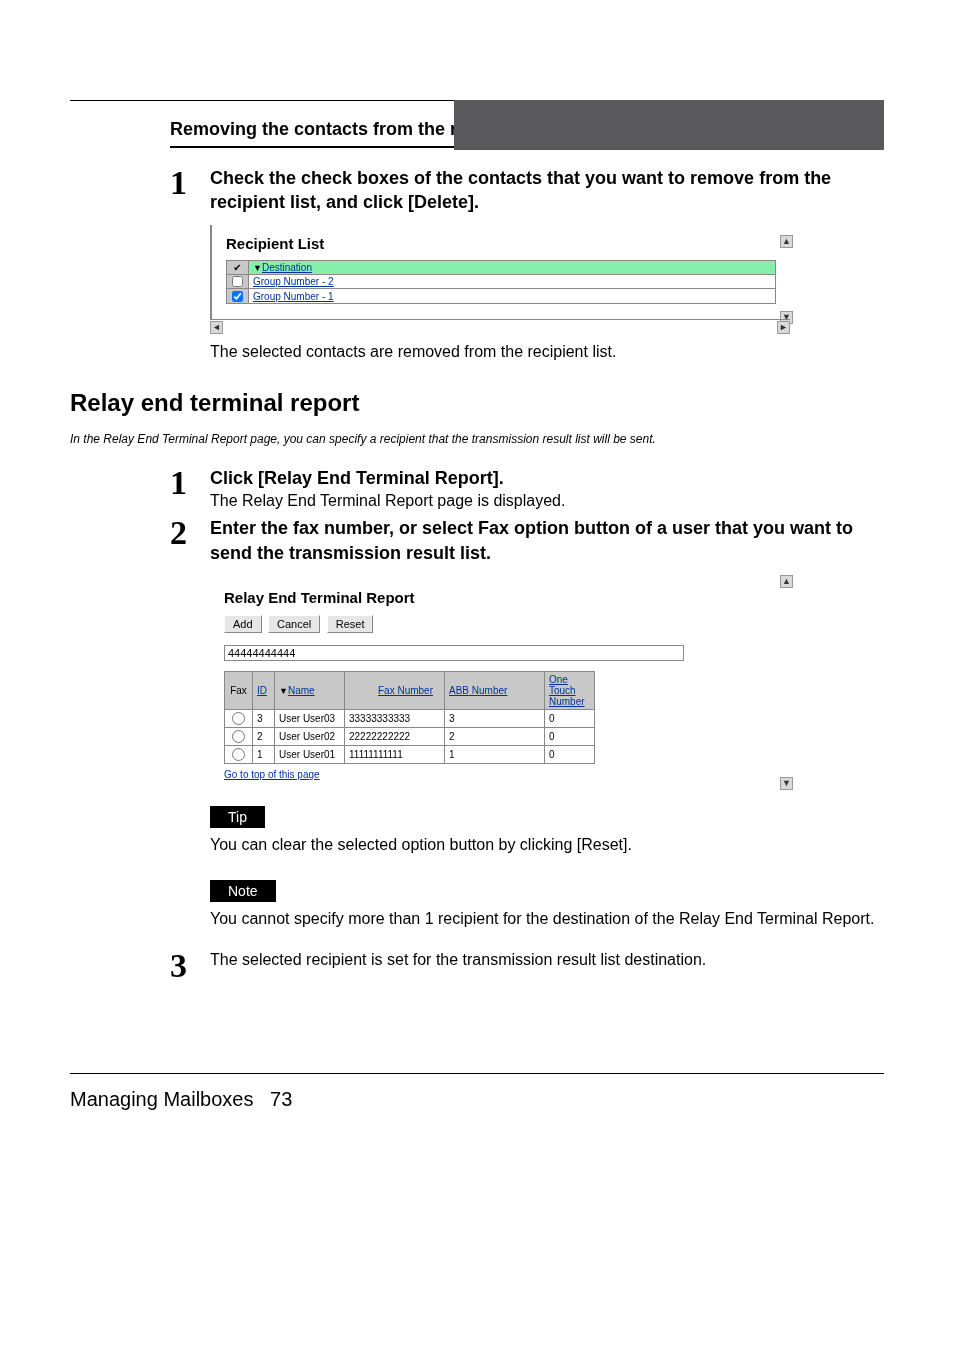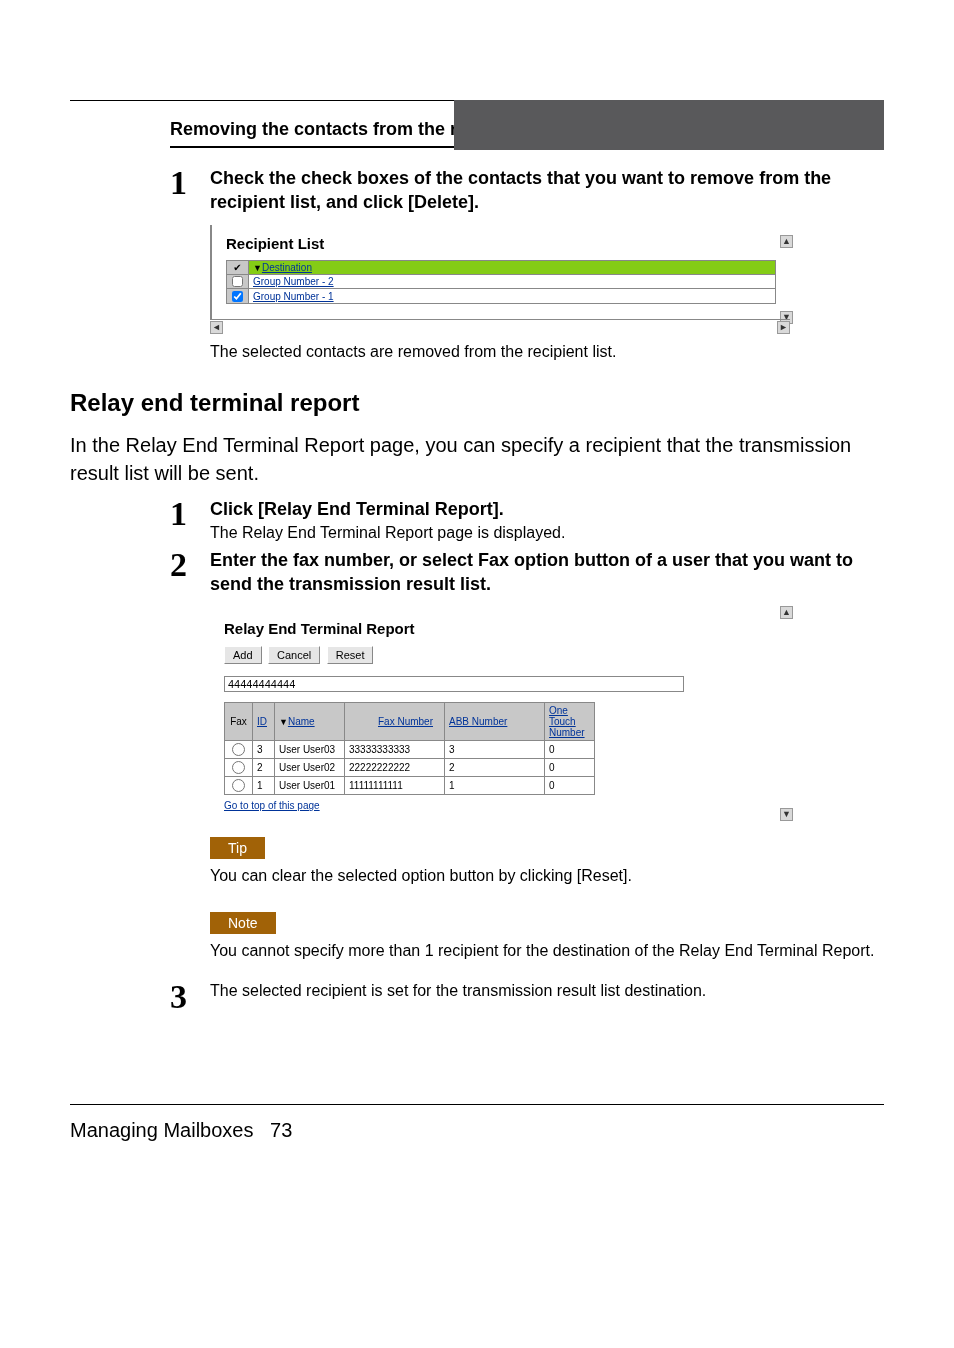--- a/index.html
+++ b/index.html
@@ -9,50 +9,50 @@
   .thin-rule { border: none; border-top: 1px solid #000; margin-top: 100px; margin-bottom: 18px; }
   .sec-title { font-weight: bold; font-size: 18px; margin: 0 0 6px 100px; }
   .sub-rule { border: none; border-top: 2px solid #000; margin: 0 0 18px 100px; }
   .step { display: flex; margin-left: 100px; margin-bottom: 6px; }
   .step-num { font-family: Georgia, 'Times New Roman', serif; font-size: 34px; font-weight: bold; width: 40px; flex-shrink: 0; line-height: 1; }
   .step-body { flex: 1; }
   .step-head { font-weight: bold; font-size: 18px; line-height: 1.35; }
   .step-desc { font-size: 16px; margin-top: 2px; }
   .indent-text { margin-left: 140px; font-size: 16px; margin-top: 8px; margin-bottom: 20px; }
   .h2-title { font-family: Arial, Helvetica, sans-serif; font-size: 24px; font-weight: bold; margin: 28px 0 14px 0; }
-  .body-p { font-size: 20px; line-height: 1.4; margin-bottom: 10px; }
+  .body-p { font-size: 12px; line-height: 1.4; margin-bottom: 18px; font-style: italic; }
   .screenshot-wrap { margin: 10px 0 0 140px; position: relative; }
   .ss-frame { border-left: 2px solid #888; position: relative; padding: 10px 14px 16px 14px; width: 580px; background: #fff; }
   .scroll-up, .scroll-down { position: absolute; right: -3px; width: 13px; height: 13px; background: #d9d9d9; border: 1px solid #999; font-size: 9px; text-align: center; line-height: 11px; color: #333; }
   .scroll-down { bottom: -4px; }
   .hscroll { border-top: 1px solid #888; height: 16px; width: 580px; margin-top: -1px; position: relative; }
   .hscroll-left, .hscroll-right { width: 13px; height: 13px; background: #d9d9d9; border: 1px solid #999; position: absolute; top: 1px; font-size: 9px; text-align: center; line-height: 11px; color: #333; }
   .hscroll-left { left: 0; }
   .hscroll-right { right: 0; }
   .rl-title { font-weight: bold; font-size: 15px; margin-bottom: 8px; }
   .btn-row { margin-bottom: 10px; }
   .ui-btn { font-family: 'MS Sans Serif', Arial, sans-serif; font-size: 11px; padding: 2px 8px; background: #e6e6e6; border: 1px solid #888; border-top-color: #fff; border-left-color: #fff; cursor: pointer; margin-right: 2px; }
   .radio-row { font-size: 11px; margin-bottom: 8px; }
   .radio-row input { margin-right: 2px; vertical-align: middle; }
   .radio-row label { margin-right: 12px; vertical-align: middle; }
   .rl-table { border-collapse: collapse; width: 100%; }
   .rl-table td, .rl-table th { border: 1px solid #888; padding: 1px 4px; font-size: 10px; text-align: left; vertical-align: middle; }
-  .rl-table th { background: #84cc16; font-weight: normal; }
+  .rl-table th { background: #86efac; font-weight: normal; }
   .rl-table .chkcol { width: 22px; text-align: center; background: #c8c8c8; }
   .rl-table a { color: #003399; text-decoration: underline; }
   .ret-input { width: 460px; font-family: Arial; font-size: 11px; padding: 1px 3px; border: 1px solid #888; margin-bottom: 10px; }
   .ret-table { border-collapse: collapse; }
   .ret-table th, .ret-table td { border: 1px solid #888; padding: 2px 4px; font-size: 10px; text-align: left; vertical-align: middle; }
   .ret-table th { background: #c8c8c8; font-weight: normal; }
   .ret-table a { color: #003399; text-decoration: underline; }
   .ret-table .radcol { width: 28px; text-align: center; }
   .chk { width: 11px; height: 11px; vertical-align: middle; }
   .rad { vertical-align: middle; }
   .goto-top { font-size: 10px; color: #003399; text-decoration: underline; margin-top: 4px; display: inline-block; }
-  .pill { display: inline-block; background: #a16207; color: #fff; font-size: 14px; padding: 3px 18px; margin: 16px 0 6px 140px; }
+  .pill { display: inline-block; background: #000000; color: #fff; font-size: 14px; padding: 3px 18px; margin: 16px 0 6px 140px; }
   .callout { margin-left: 140px; font-size: 16px; line-height: 1.4; margin-bottom: 8px; }
   .footer-rule { border: none; border-top: 1px solid #000; margin-top: 90px; }
   .footer { text-align: left; font-size: 20px; margin: 14px 0 18px 0; }
   .arrow-down { font-size: 9px; }
 </style>
 </head>
 <body>
 
 <div class="page">
   <div class="header-gray"></div>

